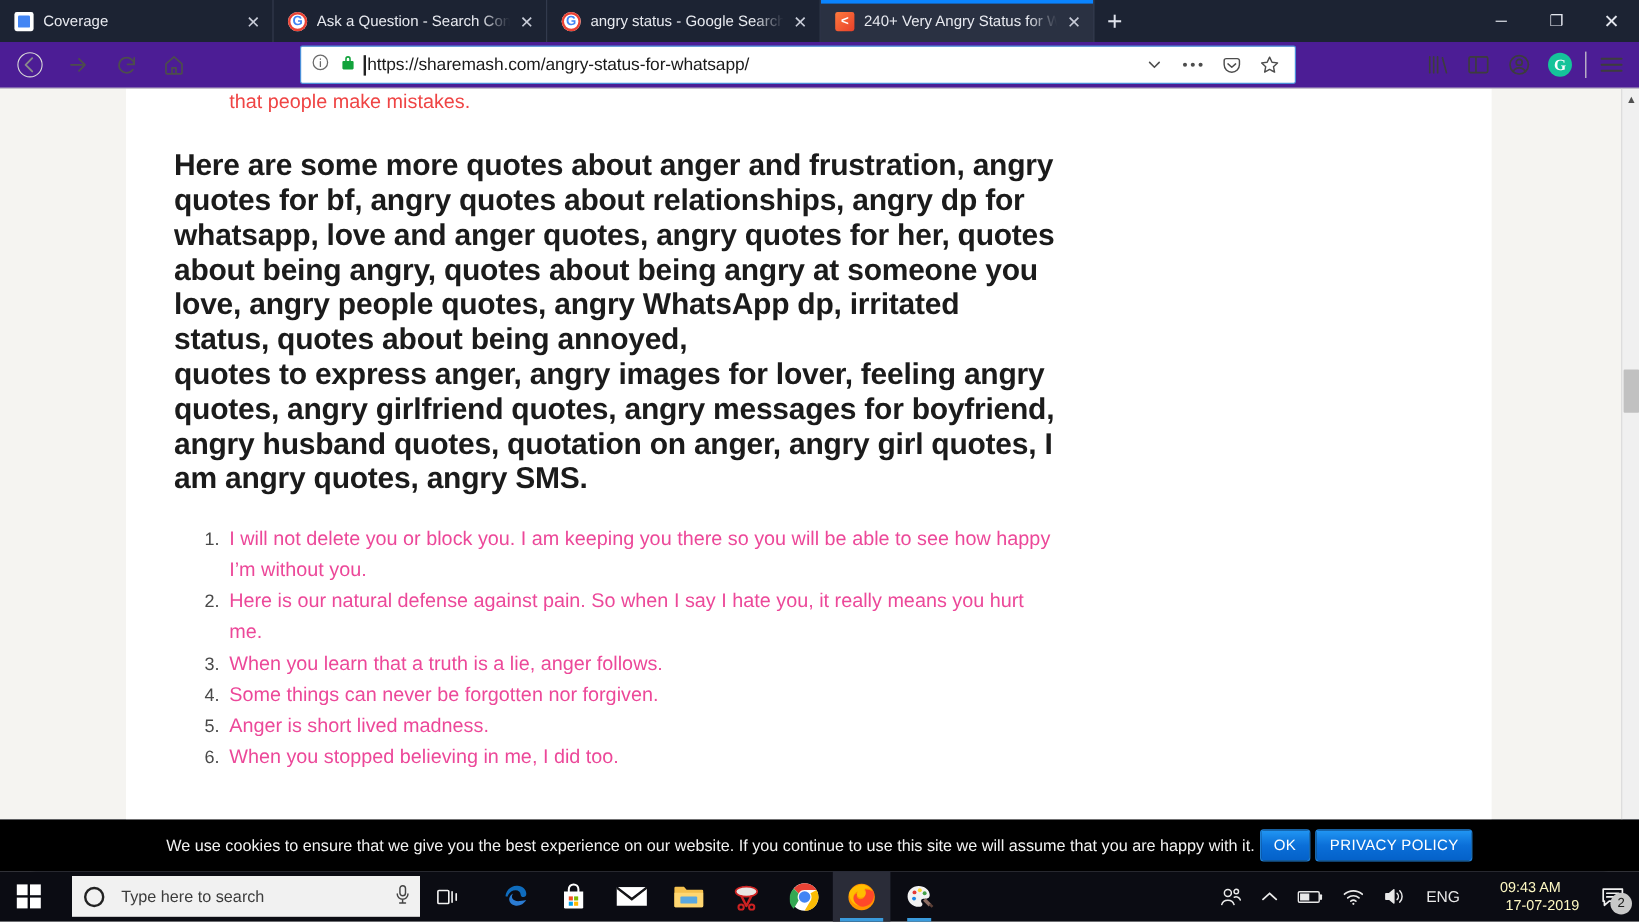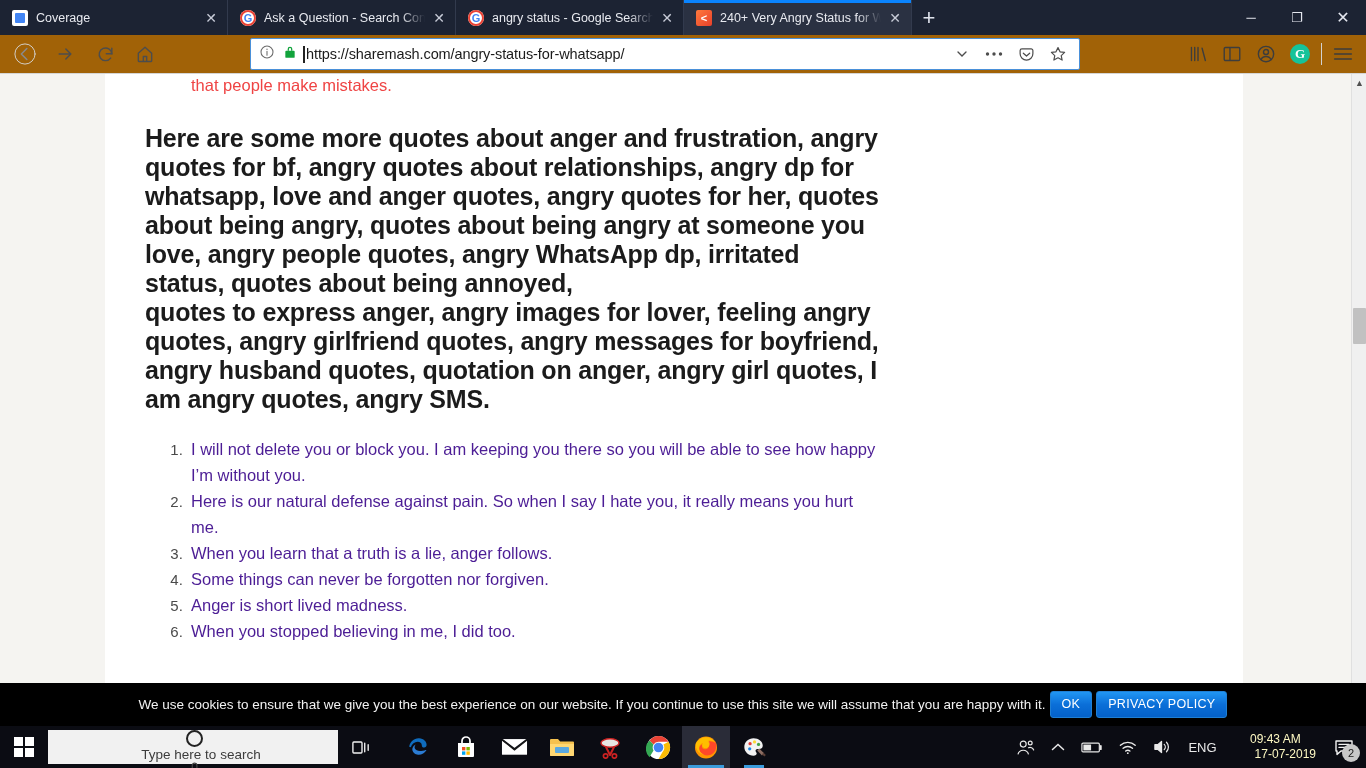--- a/index.html
+++ b/index.html
@@ -75,21 +75,21 @@
   #wincontrols {
     position: absolute; right: 0; top: 0; height: 35px; display: flex;
   }
   .wc { width: 46px; height: 35px; display: flex; align-items: center; justify-content: center;
         color: #e4e7ef; font-size: 13px; }
   .wc.close-btn { font-size: 16px; }
 
   
   #navbar {
     position: absolute; left: 0; top: 35px; width: 1366px; height: 39px;
-    background: #a16207; display: flex; align-items: center;
+    background: #4c1d95; display: flex; align-items: center;
     border-bottom: 1px solid #d5d5d5;
   }
   .navbtn {
     width: 34px; height: 34px; margin-left: 6px;
     display: flex; align-items: center; justify-content: center;
     color: #4a4a4a;
   }
   .navbtn.back { margin-left: 8px; color: #6e6e6e; border-radius: 50%; }
   .navbtn svg { display: block; }
 
@@ -122,21 +122,21 @@
     position: absolute; left: 105px; top: 0; width: 1138px; height: 609px;
     background: #ffffff;
   }
   #article { position: absolute; left: 40px; top: 0; width: 740px; }
 
   .q-text { font-size: 16.5px; color: #ef4444; line-height: 26px; }
   ol.quotes {
     list-style: decimal; padding-left: 42px; margin: 0;
   }
   ol.quotes > li {
-    font-size: 16.5px; color: #4c1d95; line-height: 26px;
+    font-size: 16.5px; color: #ec4899; line-height: 26px;
     padding-left: 4px; margin-bottom: 0;
   }
   ol.quotes > li::marker { color: #4a4a4a; font-size: 15px; }
 
   #keyword-heading {
     font-size: 25px; font-weight: bold; color: #1b1b1b;
     line-height: 29px; margin: 0; letter-spacing: -0.2px;
   }
 
   
@@ -170,21 +170,21 @@
   
   #taskbar {
     position: absolute; left: 0; top: 726px; width: 1366px; height: 42px;
     background: #0b0c13; display: flex; align-items: center;
   }
   #startbtn { width: 48px; height: 42px; display: flex; align-items: center; justify-content: center; }
   .winlogo { display: grid; grid-template-columns: 9px 9px; grid-template-rows: 9px 9px; gap: 2px; }
   .winlogo i { background: #ffffff; display: block; }
   #searchbox {
     width: 290px; height: 34px; background: #f1f1f1; display: flex; align-items: center;
-    padding: 0 8px 0 10px; margin-left: 0; flex-direction: column;
+    padding: 0 8px 0 10px; margin-left: 12px;
   }
   #cortana {
     width: 17px; height: 17px; border-radius: 50%; border: 2.2px solid #222; flex: 0 0 17px;
   }
   #searchph { flex: 1 1 auto; font-size: 13.5px; color: #3c3c3c; margin-left: 14px; }
   #micicon { color: #444; font-size: 14px; }
   #taskview { width: 48px; height: 42px; display: flex; align-items: center; justify-content: center; }
 
   #apps { display: flex; align-items: center; margin-left: 8px; }
   .appicon {

